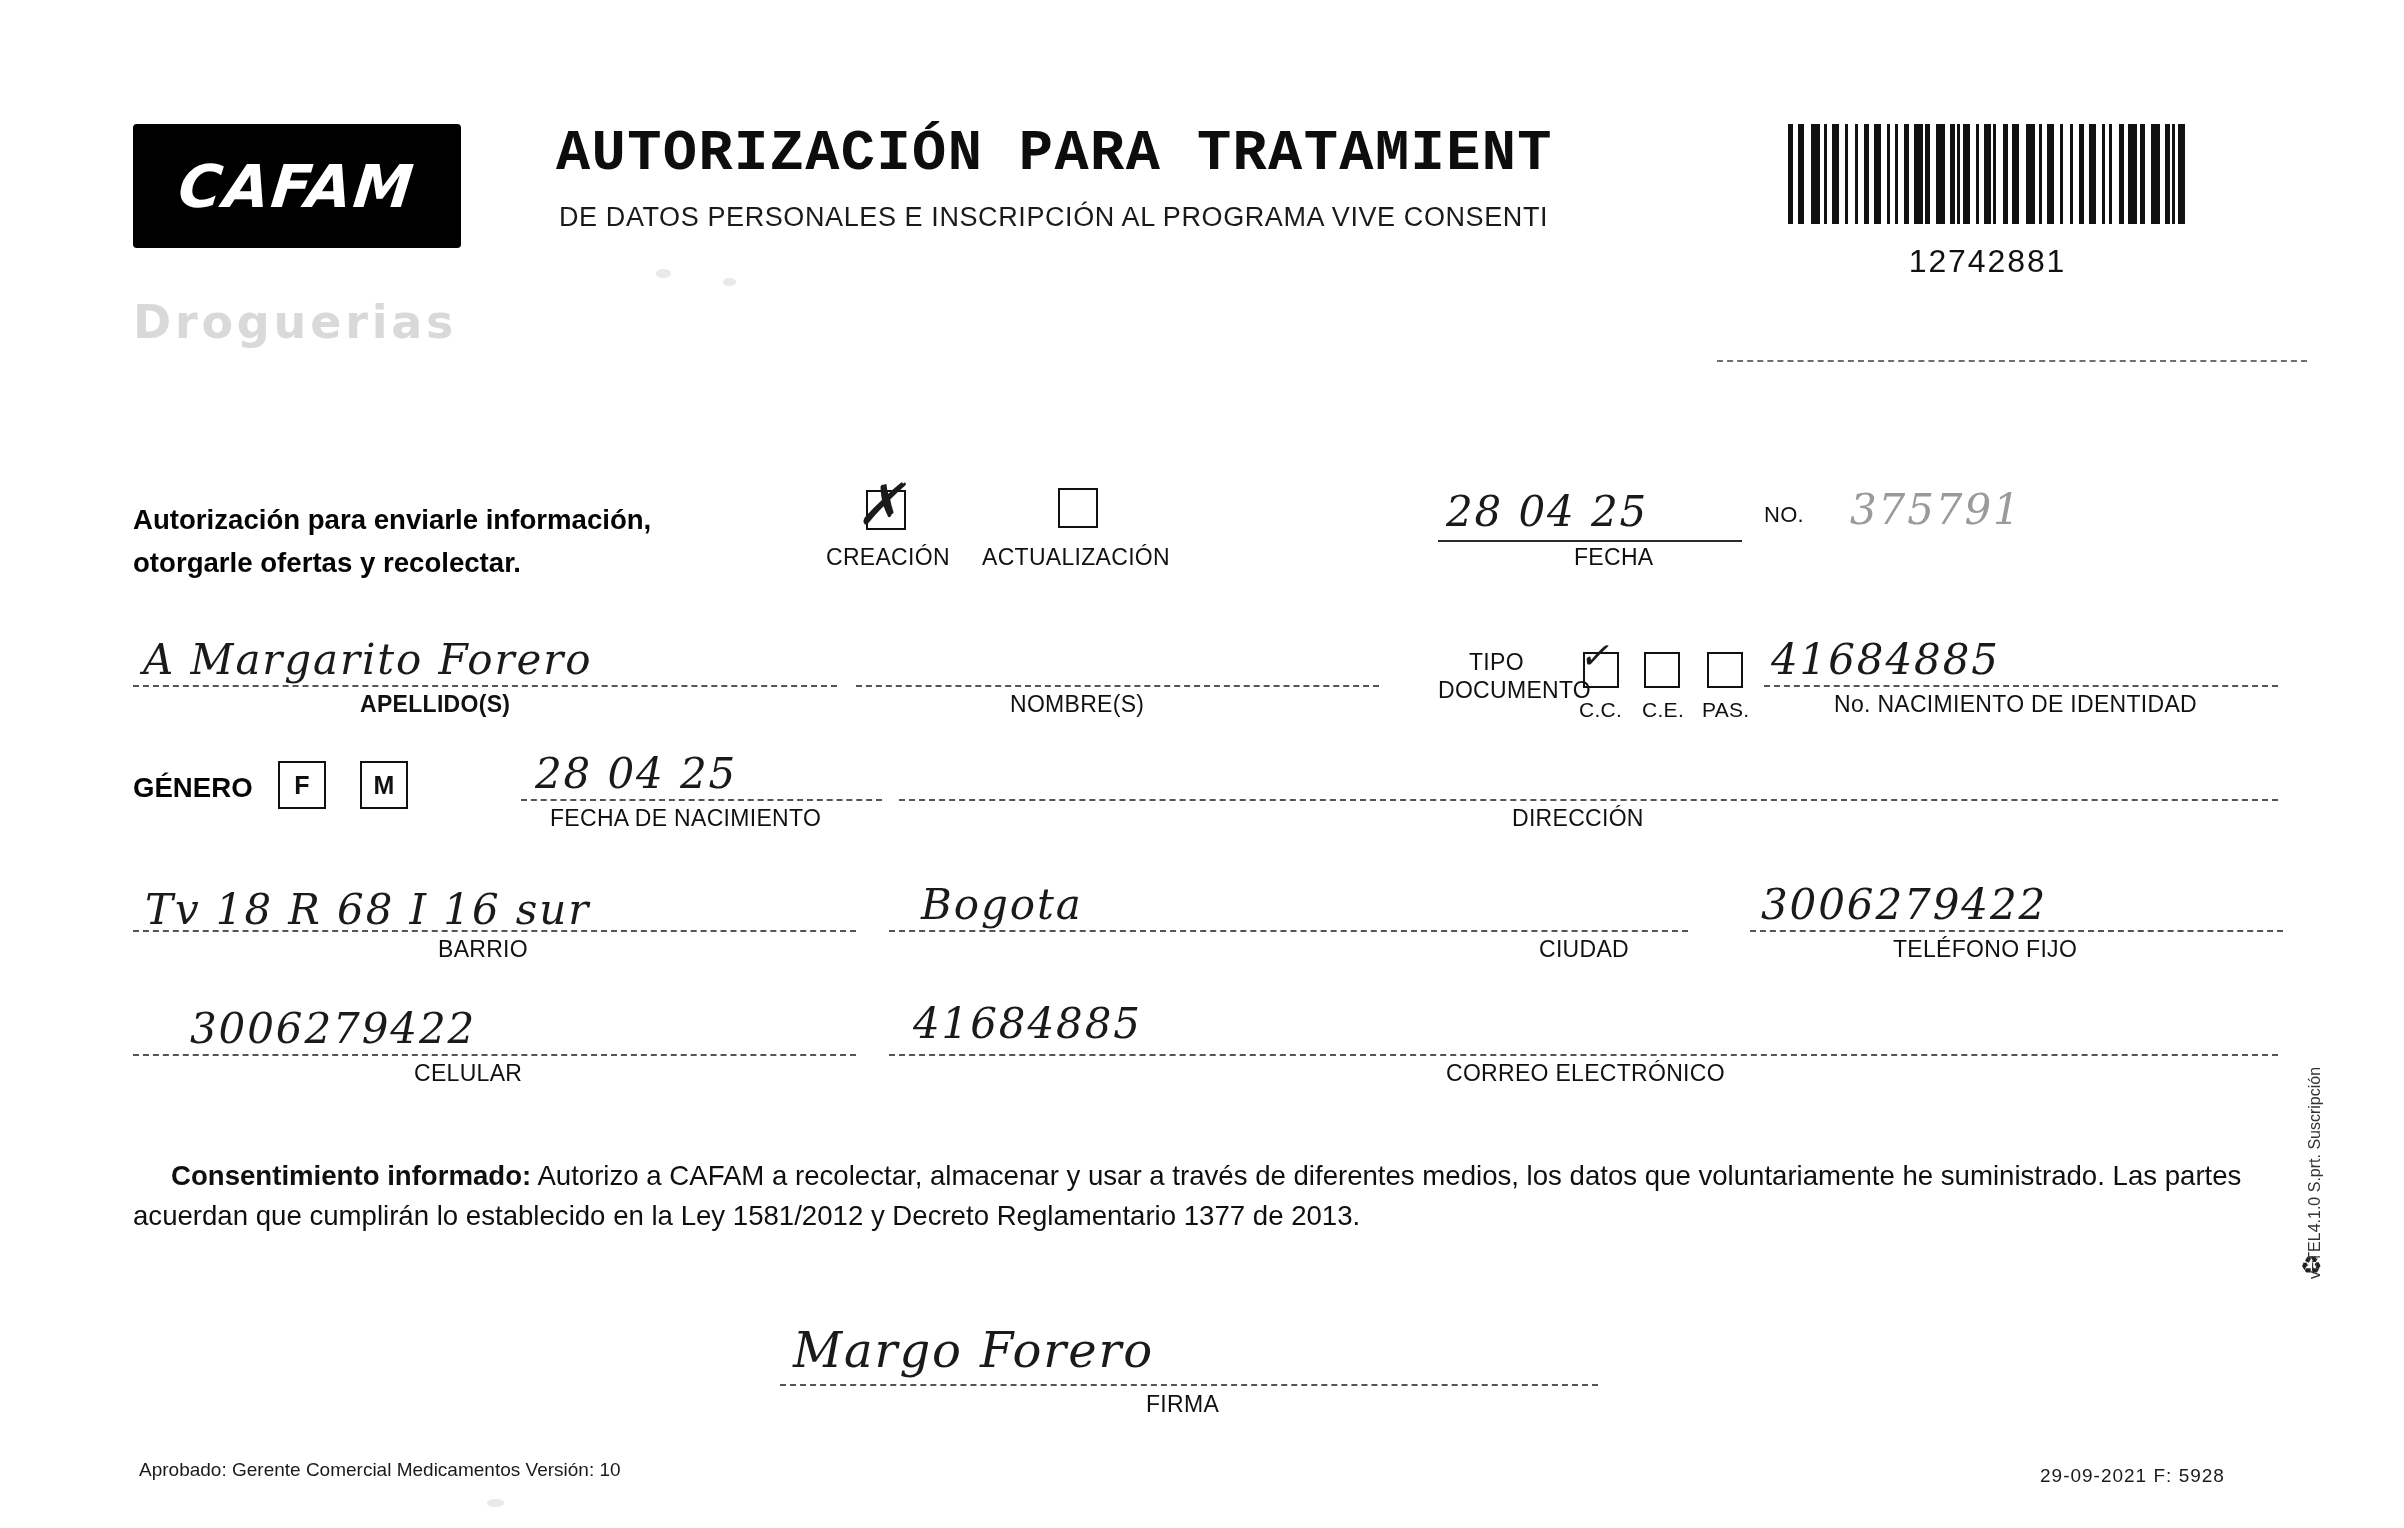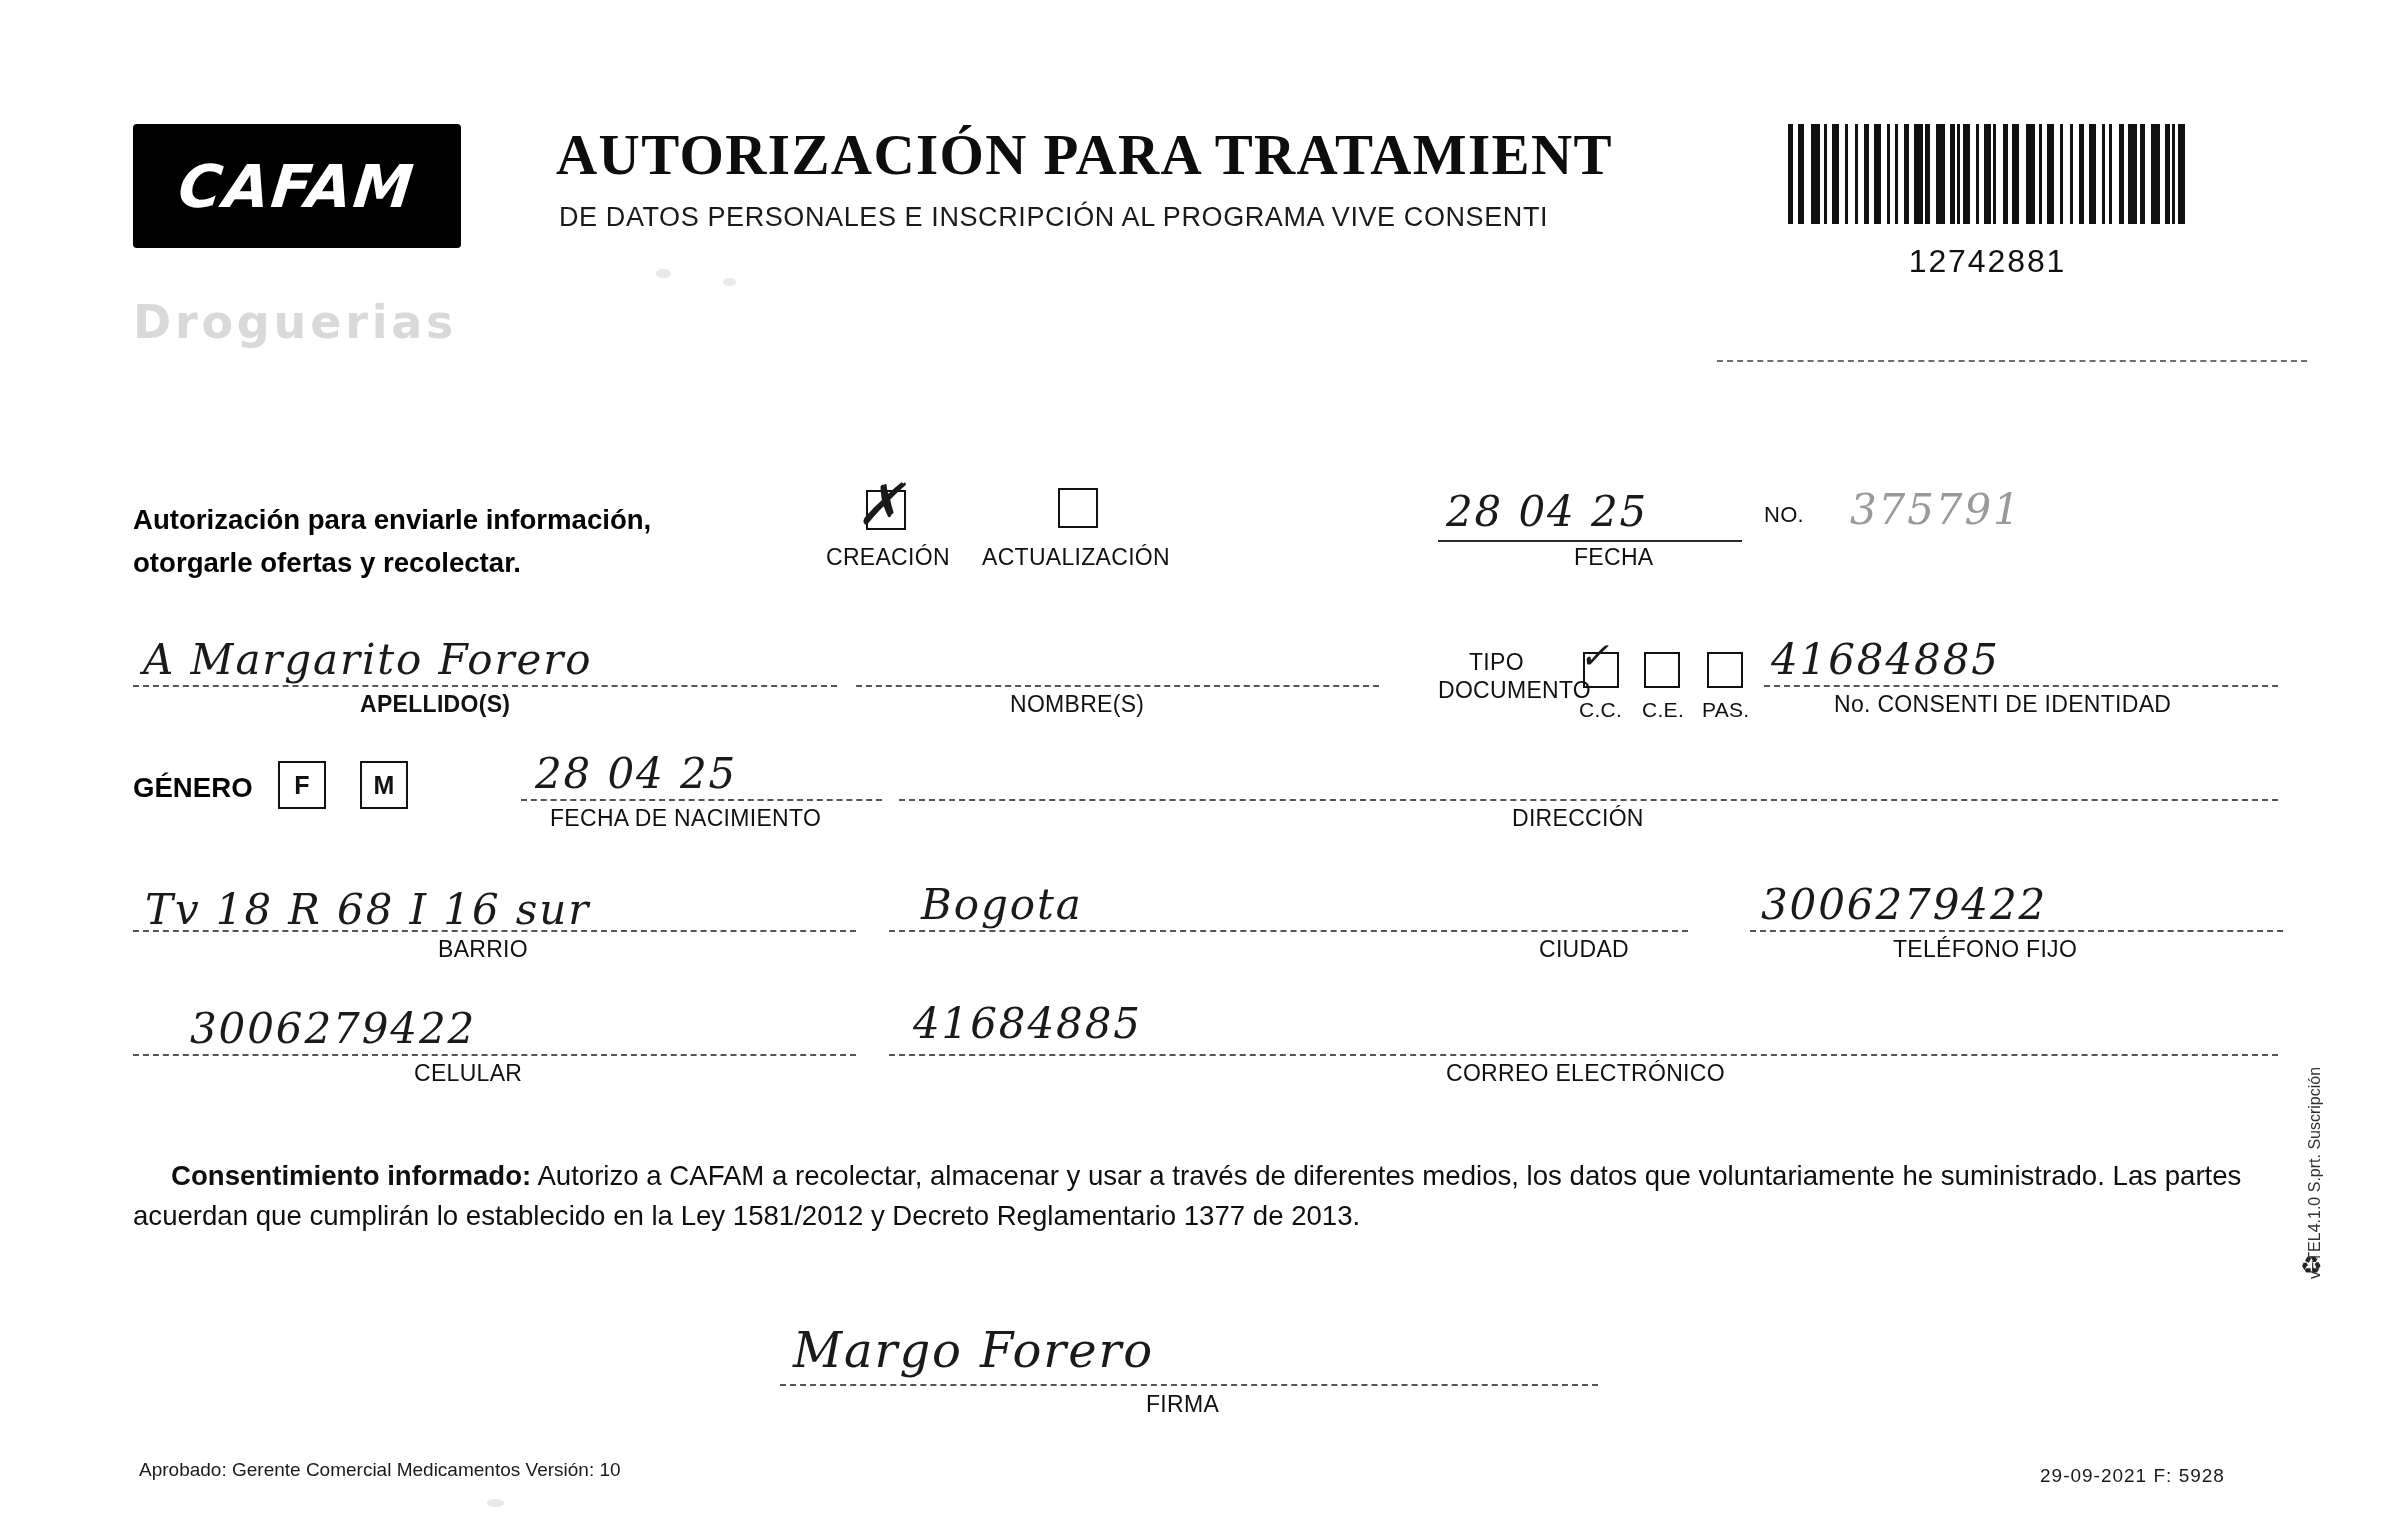--- a/index.html
+++ b/index.html
@@ -4,21 +4,21 @@
 <style>
   html,body{margin:0;padding:0;background:#fff;}
   body{width:2404px;height:1528px;position:relative;font-family:"Liberation Sans",sans-serif;color:#111;overflow:hidden;}
   .sheet{position:absolute;inset:0;background:#fff;}
 
   
   .logo-box{position:absolute;left:133px;top:124px;width:328px;height:124px;background:#000;border-radius:3.8px;display:flex;align-items:center;justify-content:center;}
   .logo-text{color:#fff;font-family:"DejaVu Sans",sans-serif;font-size:59px;font-weight:700;letter-spacing:1.9px;font-style:italic;transform:skewX(-6deg);}
   .logo-sub{position:absolute;left:133px;top:295px;font-size:46px;font-weight:700;color:#d9d9d9;letter-spacing:3.8px;font-family:"DejaVu Sans",sans-serif;}
 
-  .title{position:absolute;left:556px;top:122px;font-size:57px;font-weight:700;letter-spacing:1.4px;color:#0d0d0d;font-family:Liberation Serif, serif;white-space:nowrap;}
+  .title{position:absolute;left:556px;top:122px;font-size:57px;font-weight:700;letter-spacing:1.4px;color:#0d0d0d;font-family:Liberation Mono, monospace;white-space:nowrap;}
   .subtitle{position:absolute;left:559px;top:202px;font-size:27px;font-weight:500;letter-spacing:0.6px;color:#1a1a1a;white-space:nowrap;}
 
   .barcode{position:absolute;left:1788px;top:124px;width:399px;height:100px;}
   .barcode i{position:absolute;top:0;height:100%;background:#111;display:block;}
   .barcode-num{position:absolute;left:1788px;top:243px;width:399px;text-align:center;font-size:32px;letter-spacing:1.9px;color:#111;}
 
   .dash-line{position:absolute;height:0;border-top:2.9px dashed #6f6f6f;}
 
   
   .lbl{position:absolute;font-size:23px;color:#111;letter-spacing:0.3px;}
@@ -132,21 +132,21 @@
   <div class="lbl" style="left:1579px;top:698px;font-size:21px;">C.C.</div>
 
   <div class="chk-sm" style="left:1644px;top:652px;"></div>
   <div class="lbl" style="left:1642px;top:698px;font-size:21px;">C.E.</div>
 
   <div class="chk-sm" style="left:1707px;top:652px;"></div>
   <div class="lbl" style="left:1702px;top:698px;font-size:21px;">PAS.</div>
 
   <div class="hand" style="left:1771px;top:635px;">41684885</div>
   <div class="line-dash" style="left:1764px;top:685px;width:514px;"></div>
-  <div class="lbl" style="left:1834px;top:691px;">No. CONSENTI DE IDENTIDAD</div>
+  <div class="lbl" style="left:1834px;top:691px;">No. NACIMIENTO DE IDENTIDAD</div>
 
   <div class="lbl-b" style="left:133px;top:772px;">GÉNERO</div>
   <div class="gender-box" style="left:278px;top:761px;">
       <span>F</span>
     </div>
   <div class="gender-box" style="left:360px;top:761px;">
       <span>M</span>
     </div>
 
   <div class="hand" style="left:535px;top:749px;">28 04 25</div>

